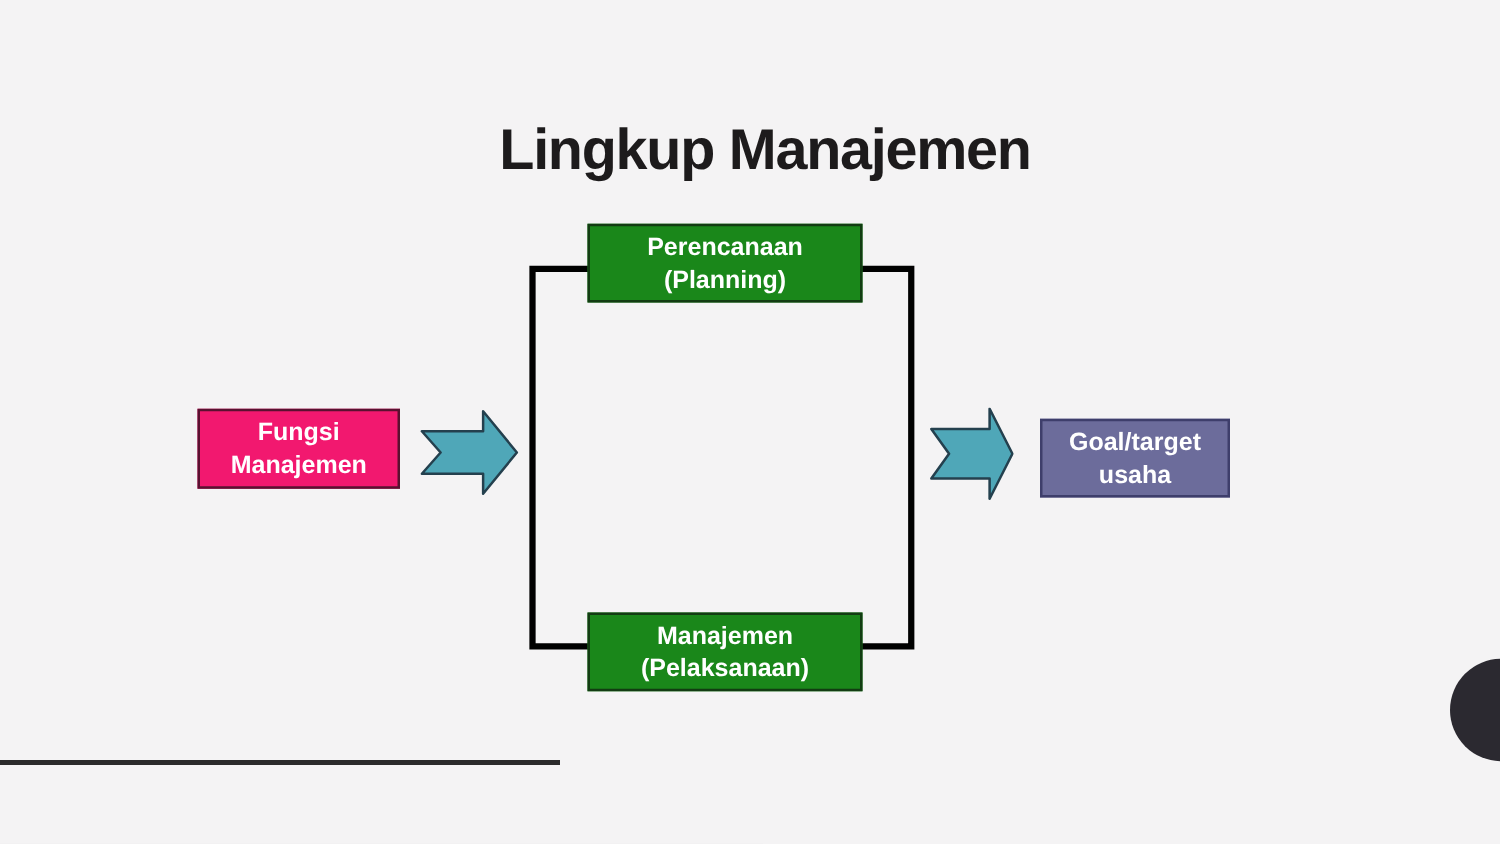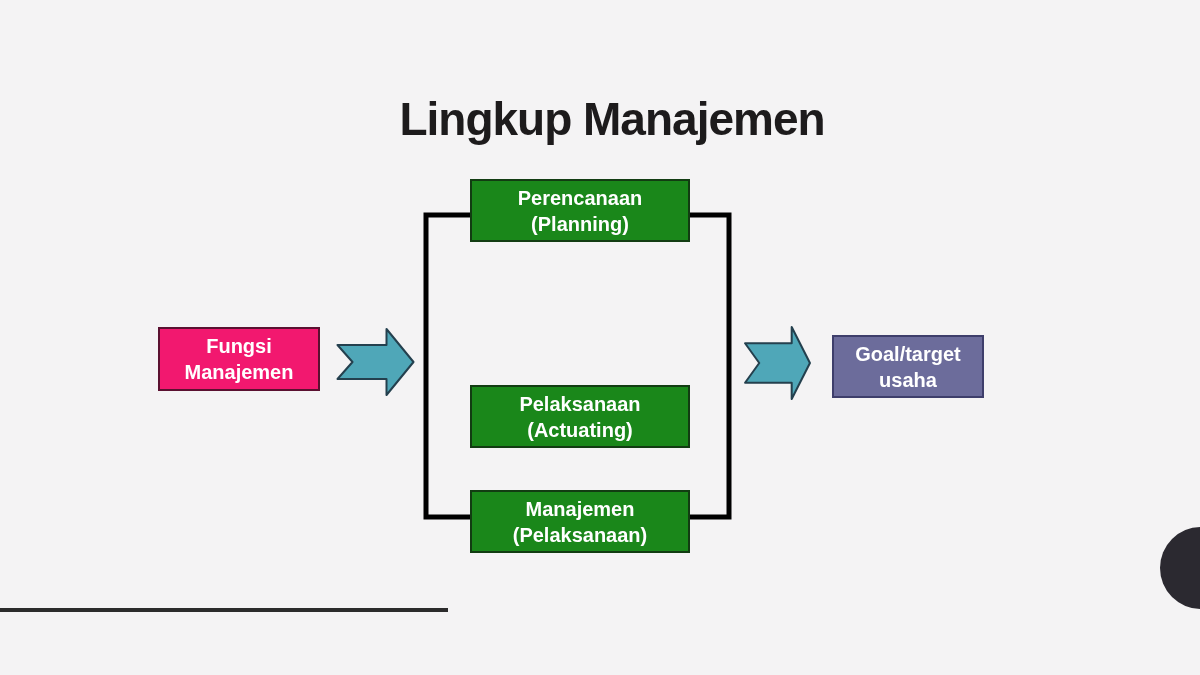--- a/index.html
+++ b/index.html
@@ -99,24 +99,20 @@
   </div>
 
   <svg class="arrow-svg arrow-1" viewBox="0 0 78 68">
     <polygon points="1,17 50,17 50,1 77,34 50,67 50,51 1,51 16,34" fill="#4fa7b8" stroke="#24404e" stroke-width="2" stroke-linejoin="round"></polygon>
   </svg>
 
   <div class="box stage-box stage-0">
     <span>Perencanaan</span>
     <span>(Planning)</span>
   </div>
-  <div class="box stage-box stage-2">
-    <span>Pelaksanaan</span>
-    <span>(Actuating)</span>
-  </div>
   <div class="box stage-box stage-3">
     <span>Manajemen</span>
     <span>(Pelaksanaan)</span>
   </div>
 
   <svg class="arrow-svg arrow-2" viewBox="0 0 66 73">
     <polygon points="1,17 47,17 47,1 65,36.5 47,72 47,56 1,56 15,36.5" fill="#4fa7b8" stroke="#24404e" stroke-width="2" stroke-linejoin="round"></polygon>
   </svg>
 
   <div class="box target-box">

